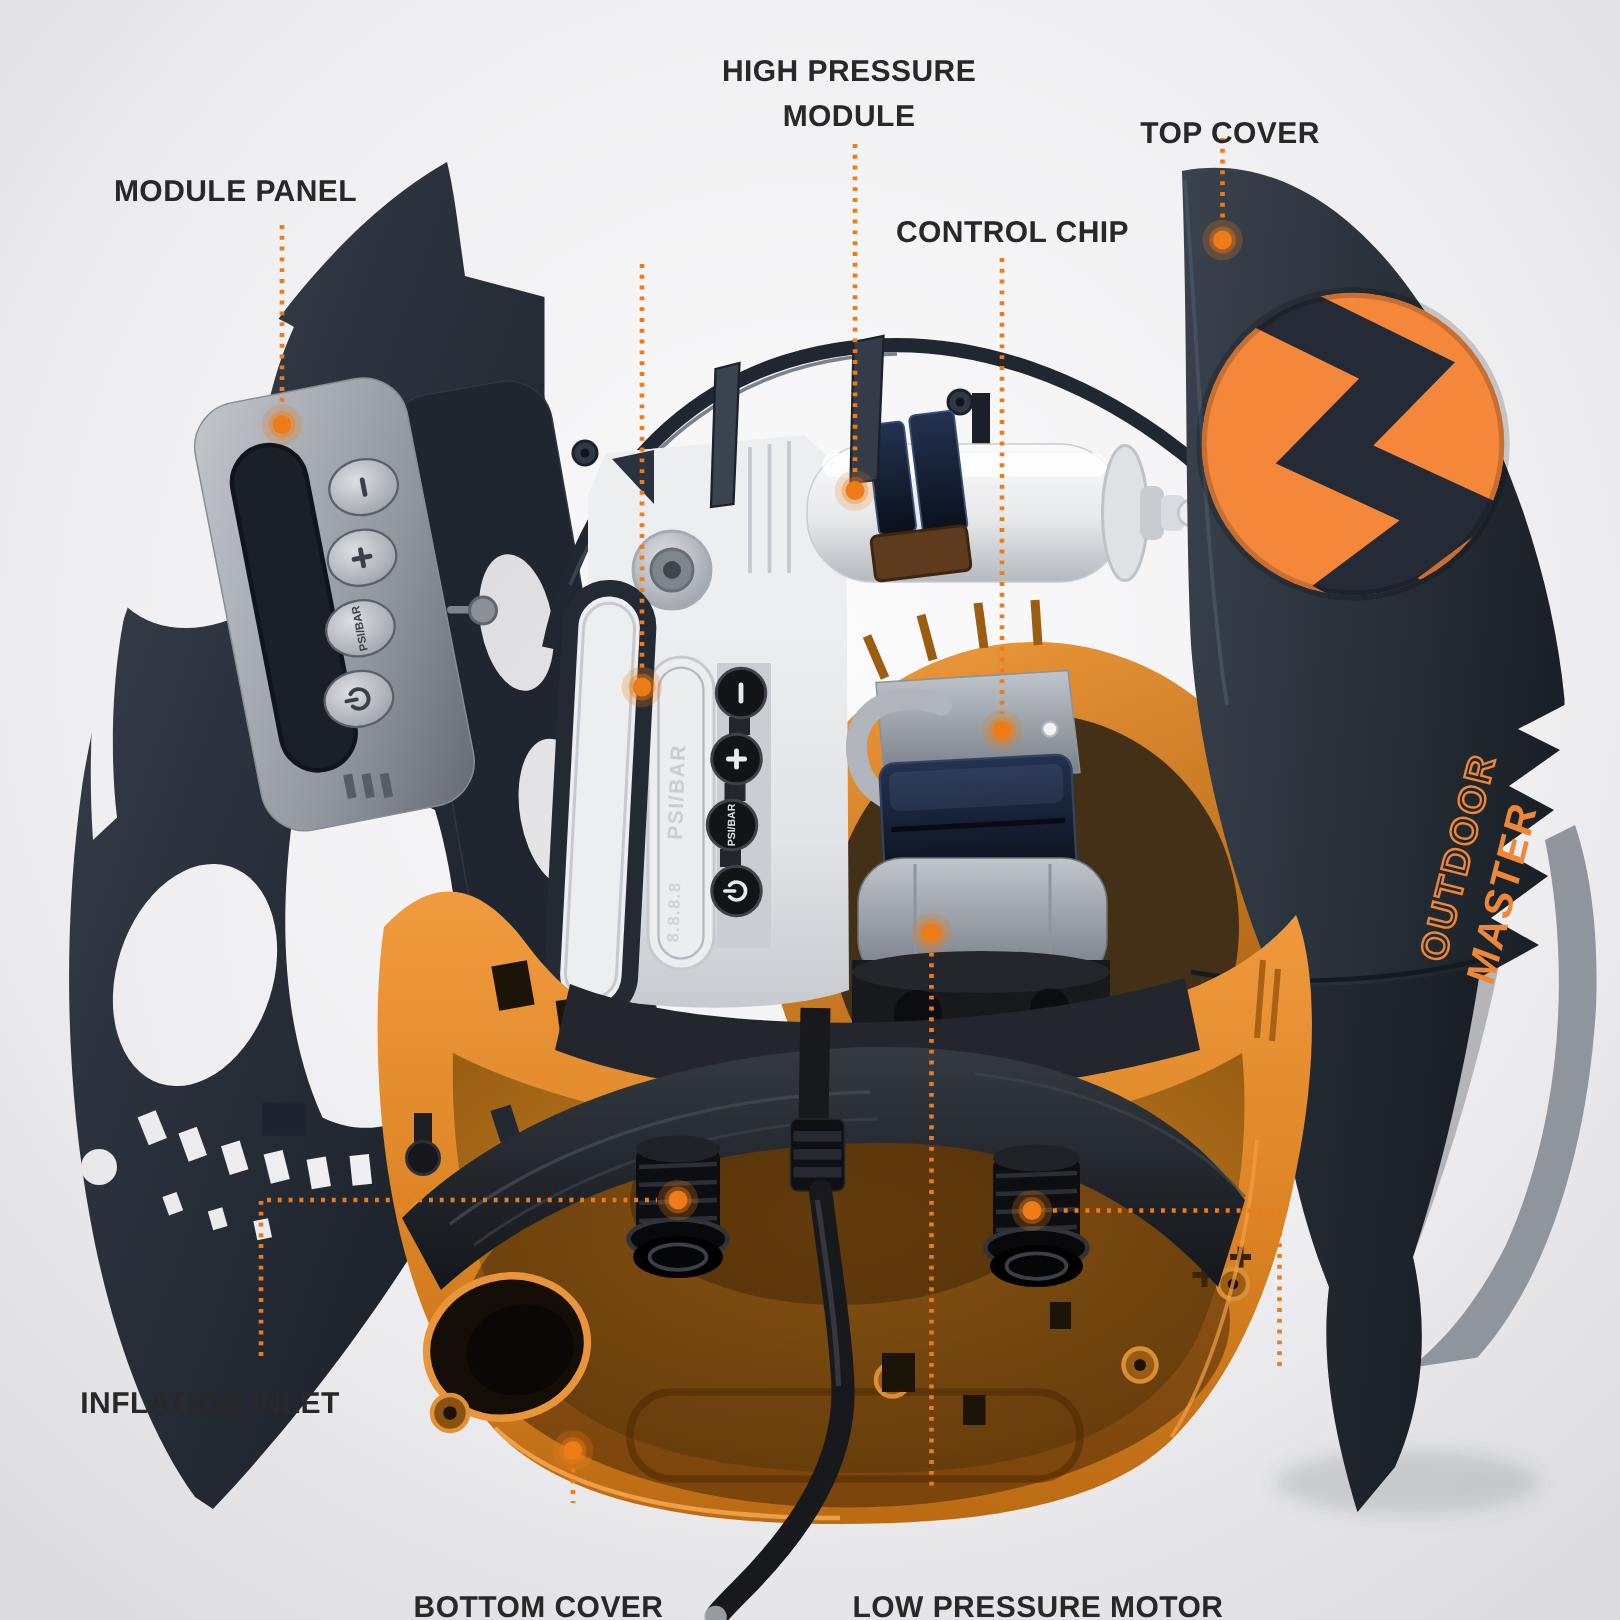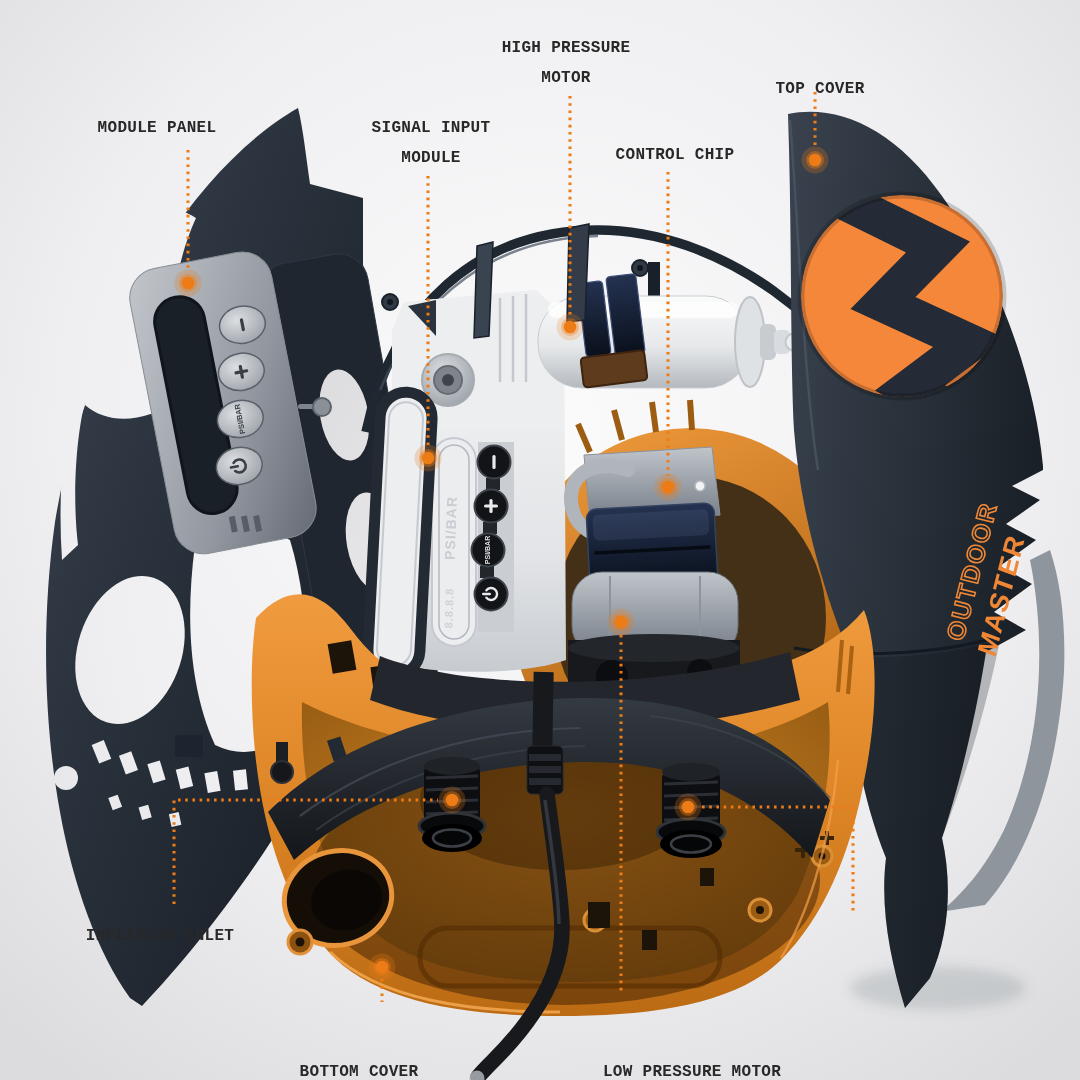--- a/index.html
+++ b/index.html
@@ -1,22 +1,22 @@
 <!DOCTYPE html>
 <html><head>
 <meta charset="utf-8">
 <style>
   html,body{margin:0;padding:0;background:#d9d9dc;}
   .stage{position:relative;width:1080px;height:1080px;overflow:hidden;
          font-family:"Liberation Sans",sans-serif;}
   .stage svg{position:absolute;left:0;top:0;}
   svg text{font-family:"Liberation Sans",sans-serif;}
   .label{position:absolute;transform:translate(-50%,-50%);text-align:center;
-         color:#282829;font-weight:700;font-size:16px;letter-spacing:.3px;
-         line-height:30px;white-space:nowrap;font-family:Liberation Mono, monospace;}
+         color:#282829;font-weight:700;font-size:20px;letter-spacing:.3px;
+         line-height:30px;white-space:nowrap;}
   .label .l2:empty{display:none;}
 </style>
 </head>
 <body>
 
 <div class="stage">
 <svg width="1080" height="1080" viewBox="0 0 1080 1080">
   <defs>
     <radialGradient id="bgGrad" gradientUnits="userSpaceOnUse" cx="540" cy="430" r="800">
       <stop offset="0" stop-color="#fbfbfc"></stop>
@@ -477,36 +477,32 @@
     <g>
           <circle cx="688" cy="807" r="13.5" fill="rgba(237,124,23,0.25)"></circle>
           <circle cx="688" cy="807" r="9" fill="rgba(237,124,23,0.4)"></circle>
           <circle cx="688" cy="807" r="6.3" fill="#ED7C17"></circle>
         </g>
   </g>
 </svg>
 
 <div class="label" style="left:566px;top:63px">
   <div class="l1">HIGH PRESSURE</div>
-  <div class="l2">MOTOR</div>
+  <div class="l2">MODULE</div>
 </div>
 <div class="label" style="left:820px;top:89px">
   <div class="l1">TOP COVER</div>
 </div>
 <div class="label" style="left:157px;top:128px">
   <div class="l1">MODULE PANEL</div>
 </div>
-<div class="label" style="left:431px;top:143px">
-  <div class="l1">SIGNAL INPUT</div>
-  <div class="l2">MODULE</div>
-</div>
 <div class="label" style="left:675px;top:155px">
   <div class="l1">CONTROL CHIP</div>
 </div>
-<div class="label" style="left:160px;top:936px">
+<div class="label" style="left:140px;top:936px">
   <div class="l1">INFLATION INLET</div>
 </div>
 <div class="label" style="left:692px;top:1072px">
   <div class="l1">LOW PRESSURE MOTOR</div>
 </div>
 <div class="label" style="left:359px;top:1072px">
   <div class="l1">BOTTOM COVER</div>
 </div>
 </div>
 

